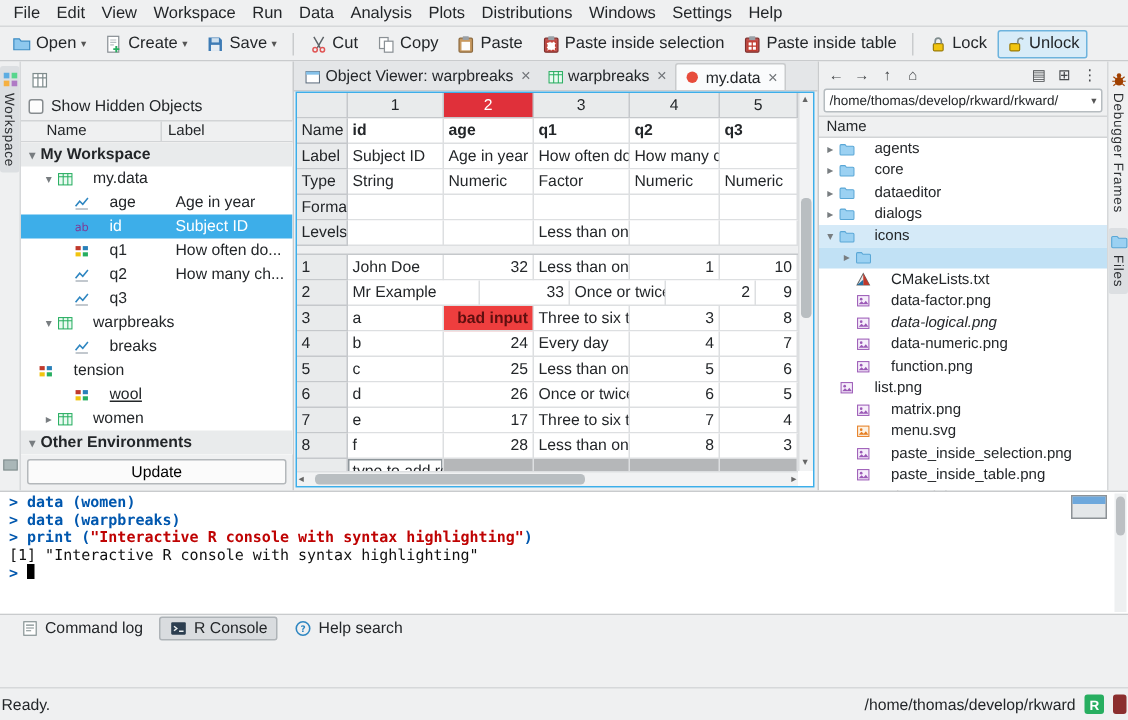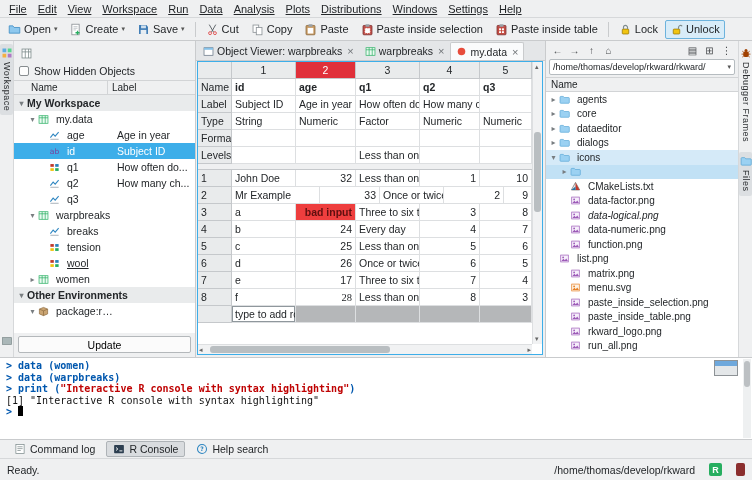--- a/index.html
+++ b/index.html
@@ -2,21 +2,21 @@
 <html><head>
 <meta charset="utf-8">
 <style>
   * { margin:0; padding:0; box-sizing:border-box; }
   html,body { width:752px; height:480px; overflow:hidden; }
   body { font-family:"Liberation Sans",sans-serif; font-size:11px; color:#232629; background:#eff0f1; }
   .app { width:752px; height:480px; display:flex; flex-direction:column; }
 
   
   .menubar { height:18px; display:flex; align-items:center; gap:1px; padding:0 4px; background:#eff0f1; border-bottom:1px solid #d6d8da; flex:none; }
-  .menu-item { padding:1px 5px; border-radius:2px; white-space:nowrap;text-decoration:underline; }
+  .menu-item { padding:1px 5px; border-radius:2px; white-space:nowrap; }
 
   
   .toolbar { height:23px; display:flex; align-items:center; gap:2px; padding:0 3px; border-bottom:1px solid #c9cbcd; flex:none; }
   .tbtn { display:flex; align-items:center; gap:3px; padding:2px 4px; border-radius:2px; border:1px solid transparent; white-space:nowrap; }
   .tbtn.active { background:#d8ecf8; border-color:#6db3dd; }
   .tbtn .dd { font-size:7px; color:#555; }
   .tsep { width:1px; height:15px; background:#c9cbcd; margin:0 3px; flex:none; }
 
   .ic { display:inline-flex; width:13px; height:13px; flex:none; }
   .ic svg { display:block; width:100%; height:100%; }
@@ -42,21 +42,21 @@
   .tree-header { display:flex; height:15px; align-items:center; background:#eff0f1; border-top:1px solid #d2d4d6; border-bottom:1px solid #d2d4d6; font-size:10px; }
   .tree-header .th1 { width:94px; padding-left:17px; border-right:1px solid #d2d4d6; height:100%; display:flex; align-items:center; }
   .tree-header .th2 { padding-left:4px; }
   .tree { flex:1; background:#fff; overflow:hidden; font-size:10.5px; }
   .trow { display:flex; align-items:center; height:16px; white-space:nowrap; overflow:hidden; }
   .trow.section { background:#e9ebec; font-weight:bold; }
   .trow.selected { background:#3daee9; color:#fff; }
   .trow.hl1 { background:#d5eaf8; }
   .trow.hl2 { background:#c1e1f5; }
   .texp { width:11px; text-align:center; color:#787d80; font-size:8px; flex:none; }
-  .tico { width:11px; height:11px; margin-right:7px; }
+  .tico { width:11px; height:11px; margin-right:13px; }
   .tname { flex:1; overflow:hidden; text-overflow:ellipsis; min-width:0; }
   .tlabel { width:78px; flex:none; overflow:hidden; text-overflow:ellipsis; }
   .update-row { padding:3px 4px 4px; }
   .update-row button { width:100%; height:17px; border:1px solid #b4b8bb; border-radius:2px; background:#fbfbfb; font-family:"Liberation Sans",sans-serif; font-size:10.5px; }
 
   
   .center-panel { flex:1; display:flex; flex-direction:column; min-width:0; border-right:1px solid #c9cbcd; background:#eff0f1; }
   .doc-tabs { height:20px; display:flex; align-items:flex-end; gap:1px; padding:2px 2px 0; background:#e4e6e8; border-bottom:1px solid #c9cbcd; flex:none; }
   .dtab { display:flex; align-items:center; gap:3px; height:18px; padding:0 5px; background:#e4e6e8; font-size:10.5px; border-radius:2px 2px 0 0; white-space:nowrap; }
   .dtab.active { background:#fafbfc; border:1px solid #c9cbcd; border-bottom:none; }
@@ -101,21 +101,21 @@
   .caret { display:inline-block; width:5px; height:10px; background:#000; vertical-align:-1px; }
   .cscroll { position:absolute; right:1px; top:1px; bottom:1px; width:8px; background:#eef0f1; }
   .cthumb { position:absolute; left:1px; right:1px; top:2px; height:26px; background:#bcc0c3; border-radius:3px; }
   .mini-window { position:absolute; right:14px; top:2px; width:24px; height:16px; background:#e4e7e9; border:1px solid #8d9296; }
   .mini-window::before { content:""; display:block; height:5px; background:#6ea8dc; }
 
   
   .bottom-tabs { height:19px; display:flex; align-items:center; gap:4px; padding:0 7px; background:#eff0f1; border-top:1px solid #c9cbcd; flex:none; }
   .btab { display:flex; align-items:center; gap:4px; padding:1px 6px; border:1px solid transparent; border-radius:2px; font-size:10.5px; white-space:nowrap; }
   .btab.active { background:#d9dcdf; border-color:#aeb3b7; }
-  .statusbar { height:22px; display:flex; align-items:center; gap:14px; padding:0 7px; border-top:1px solid #d6d8da; font-size:10.5px; flex:none; }
+  .statusbar { height:22px; display:flex; align-items:center; gap:6px; padding:0 1px; border-top:1px solid #d6d8da; font-size:10.5px; flex:none;margin-top:30px; }
   .spacer { flex:1; }
   .r-badge { width:13px; height:13px; background:#27ae60; color:#fff; font-weight:bold; font-size:9px; display:flex; align-items:center; justify-content:center; border-radius:2px; }
   .stop-badge { width:9px; height:13px; background:#8b2e2e; border-radius:2px; }
 </style>
 </head>
 <body>
 
 <div class="app">
   <div class="menubar" id="menubar">
       <div class="menu-item">File</div>
@@ -364,21 +364,21 @@
             <span class="texp"></span>
             <span class="ic tico" style="width: 11px; height: 11px;">
               <svg viewBox="0 0 16 16" width="100%" height="100%">
                 <path d="M2 11L6 6l3 3 5-6" stroke="#2e86c1" stroke-width="1.5" fill="none"></path>
                 <path d="M2 13.5h12" stroke="#85929e"></path>
               </svg>
             </span>
             <span class="tname">breaks</span>
             <span class="tlabel"></span>
           </div>
-          <div class="trow" style="padding-left: 24px;">
+          <div class="trow" style="">
             <span class="texp"></span>
             <span class="ic tico" style="width: 11px; height: 11px;">
               <svg viewBox="0 0 16 16" width="100%" height="100%">
                 <rect x="2" y="3" width="5" height="4" fill="#c0392b"></rect>
                 <rect x="9" y="3" width="5" height="4" fill="#2980b9"></rect>
                 <rect x="2" y="9" width="5" height="4" fill="#f1c40f"></rect>
                 <rect x="9" y="9" width="5" height="4" fill="#27ae60"></rect>
               </svg>
             </span>
             <span class="tname">tension</span>
@@ -564,21 +564,21 @@
               <div class="gcell ghead" style="width: 34px; flex: 0 0 auto;">7</div>
               <div class="gcell" style="width: 64px; flex: 0 0 auto;">e</div>
               <div class="gcell num" style="width: 60px; flex: 0 0 auto;">17</div>
               <div class="gcell" style="width: 64px; flex: 0 0 auto;">Three to six ti...</div>
               <div class="gcell num" style="width: 60px; flex: 0 0 auto;">7</div>
               <div class="gcell num" style="flex: 1 1 0%;">4</div>
             </div>
             <div class="grow">
               <div class="gcell ghead" style="width: 34px; flex: 0 0 auto;">8</div>
               <div class="gcell" style="width: 64px; flex: 0 0 auto;">f</div>
-              <div class="gcell num" style="width: 60px; flex: 0 0 auto; font-family: Liberation Serif, serif;">28</div>
+              <div class="gcell num" style="width: 60px; flex: 0 0 auto;">28</div>
               <div class="gcell" style="width: 64px; flex: 0 0 auto;">Less than onc...</div>
               <div class="gcell num" style="width: 60px; flex: 0 0 auto;">8</div>
               <div class="gcell num" style="flex: 1 1 0%;">3</div>
             </div>
             <div class="grow addrow">
               <div class="gcell ghead" style="width: 34px; flex: 0 0 auto;"></div>
               <div class="gcell editcell" style="width: 64px; flex: 0 0 auto;">type to add row</div>
               <div class="gcell filler" style="width: 60px; flex: 0 0 auto;"></div>
               <div class="gcell filler" style="width: 64px; flex: 0 0 auto;"></div>
               <div class="gcell filler" style="width: 60px; flex: 0 0 auto;"></div>

